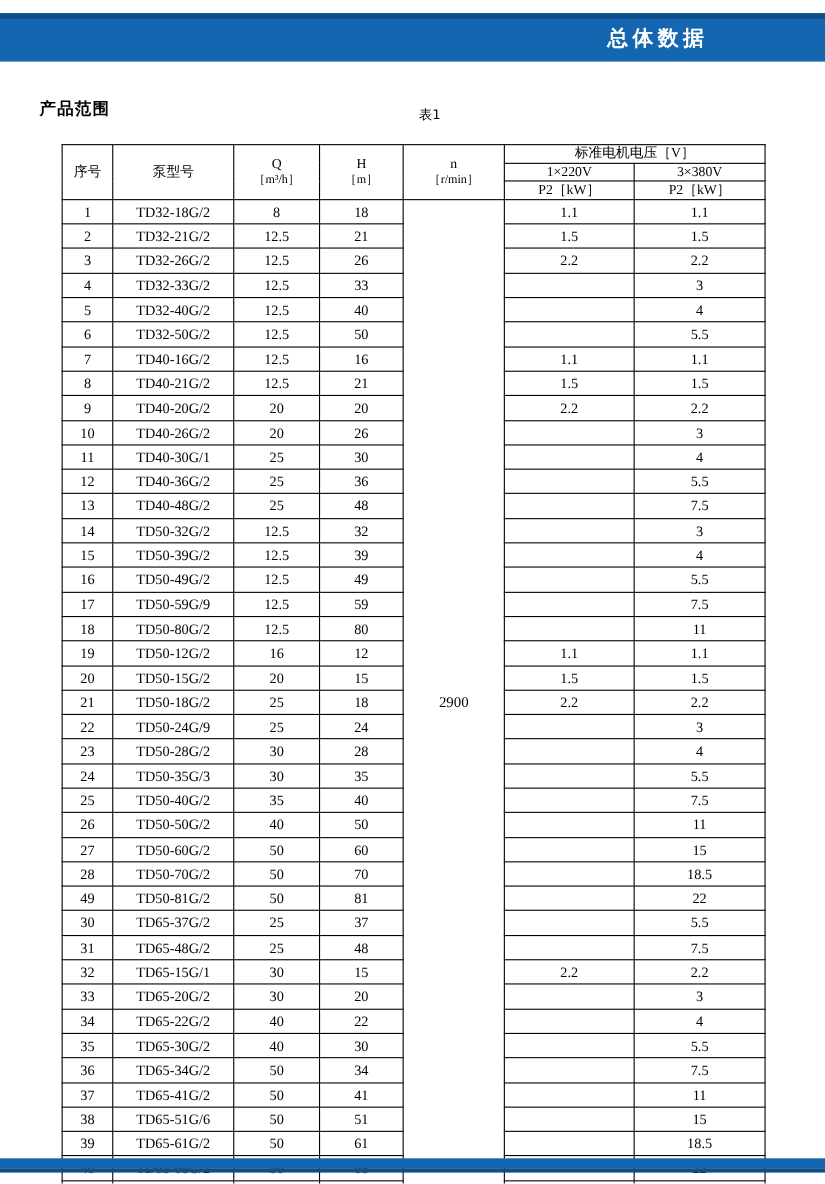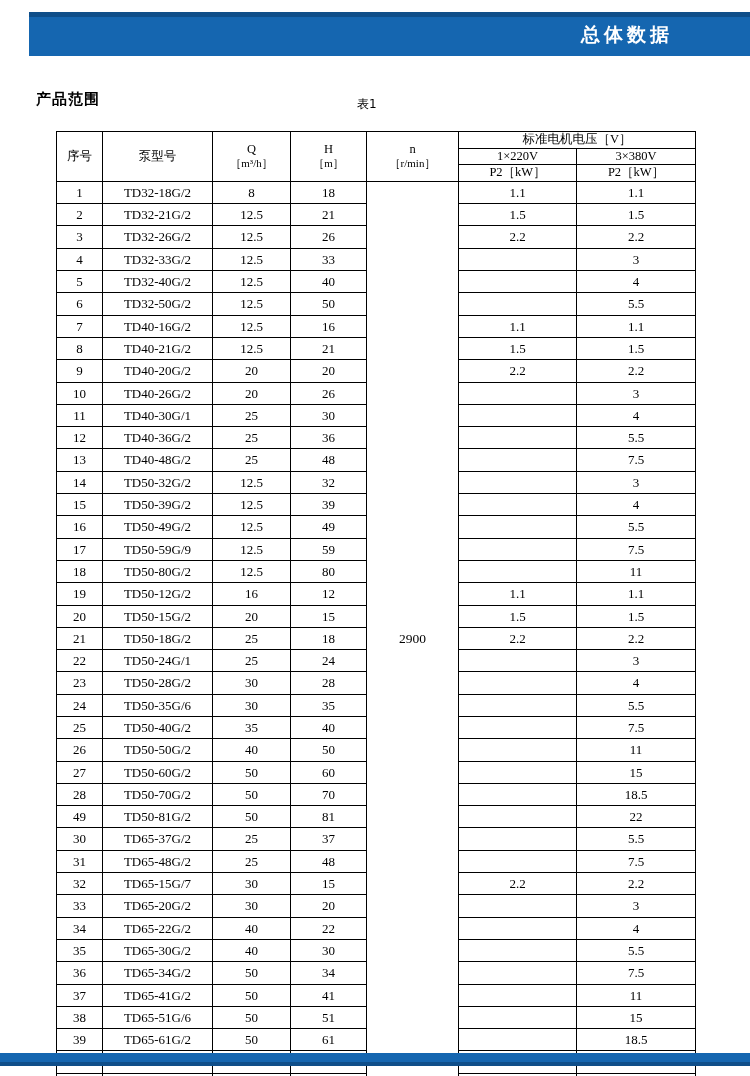--- a/index.html
+++ b/index.html
@@ -16,21 +16,20 @@
     overflow: hidden;
   }
 
   
   .header-band {
     position: absolute;
     top: 0;
     left: 0;
     width: 672px;
     height: 62px;
-    margin-left: 29px;
   }
   .header-band .blue-bar {
     position: absolute;
     top: 12px;
     left: 0;
     width: 750px;
     height: 44px;
     background: #1566b0;
   }
   .header-band .blue-bar-dark {
@@ -58,21 +57,21 @@
     top: 90px;
     left: 36px;
     font-family: "DejaVu Sans", sans-serif;
     font-size: 15px;
     font-weight: bold;
     letter-spacing: 1px;
   }
   .table-caption {
     position: absolute;
     top: 96px;
-    left: 357px;
+    left: 381px;
     font-family: "DejaVu Sans", sans-serif;
     font-size: 12px;
     text-align: center;
   }
 
   
   .table-wrap {
     position: absolute;
     top: 131px;
     left: 56px;
@@ -359,37 +358,37 @@
         <tr>
           <td>21</td>
           <td class="model">TD50-18G/2</td>
           <td>25</td>
           <td>18</td>
           <td>2.2</td>
           <td>2.2</td>
         </tr>
         <tr>
           <td>22</td>
-          <td class="model">TD50-24G/1</td>
+          <td class="model">TD50-24G/9</td>
           <td>25</td>
           <td>24</td>
           <td></td>
           <td>3</td>
         </tr>
         <tr>
           <td>23</td>
           <td class="model">TD50-28G/2</td>
           <td>30</td>
           <td>28</td>
           <td></td>
           <td>4</td>
         </tr>
         <tr>
           <td>24</td>
-          <td class="model">TD50-35G/6</td>
+          <td class="model">TD50-35G/3</td>
           <td>30</td>
           <td>35</td>
           <td></td>
           <td>5.5</td>
         </tr>
         <tr>
           <td>25</td>
           <td class="model">TD50-40G/2</td>
           <td>35</td>
           <td>40</td>
@@ -439,21 +438,21 @@
         <tr>
           <td>31</td>
           <td class="model">TD65-48G/2</td>
           <td>25</td>
           <td>48</td>
           <td></td>
           <td>7.5</td>
         </tr>
         <tr>
           <td>32</td>
-          <td class="model">TD65-15G/7</td>
+          <td class="model">TD65-15G/1</td>
           <td>30</td>
           <td>15</td>
           <td>2.2</td>
           <td>2.2</td>
         </tr>
         <tr>
           <td>33</td>
           <td class="model">TD65-20G/2</td>
           <td>30</td>
           <td>20</td>

